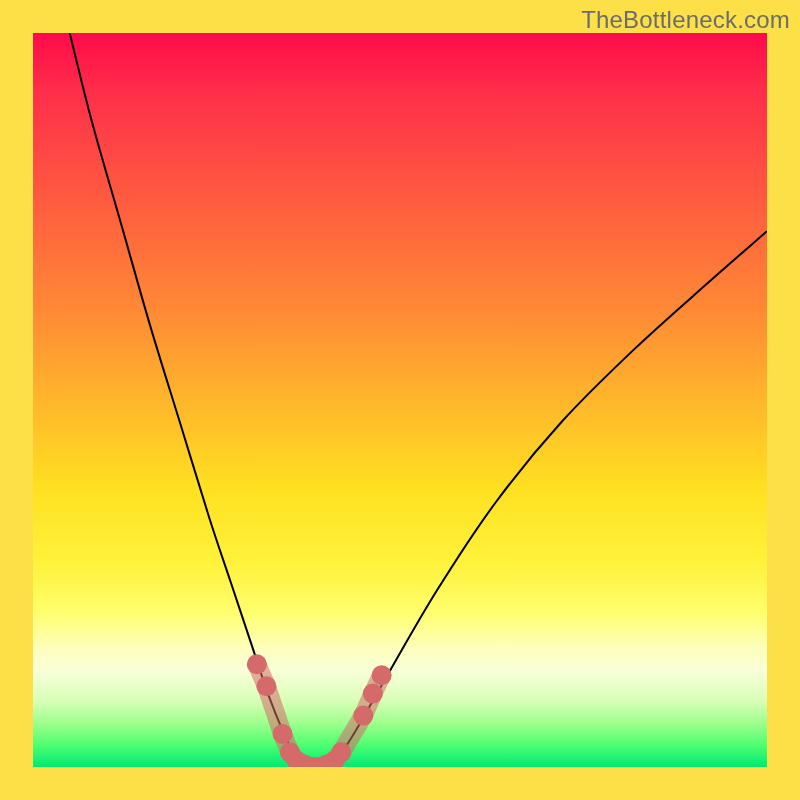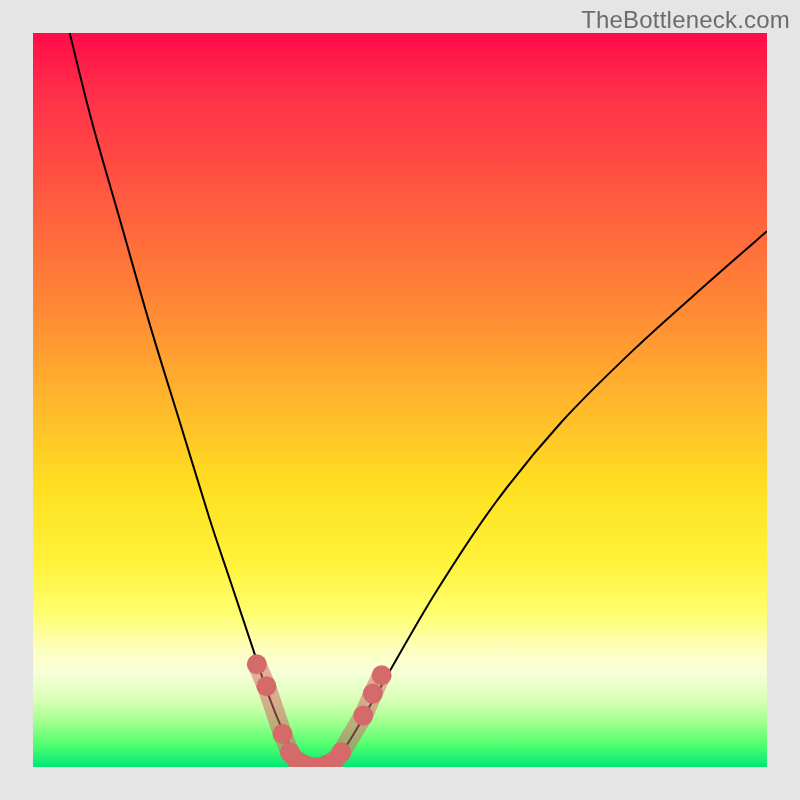--- a/index.html
+++ b/index.html
@@ -10,21 +10,21 @@
     background: #000;
     overflow: hidden;
     font-family: Arial, Helvetica, sans-serif;
   }
   .frame {
     position: absolute;
     left: 0;
     top: 0;
     width: 800px;
     height: 800px;
-    background: #e5e5e5;
+    background: #fde047;
   }
   .plot-area {
     position: absolute;
     left: 33px;
     top: 33px;
     width: 734px;
     height: 734px;
     
     background: linear-gradient(
       to bottom,

